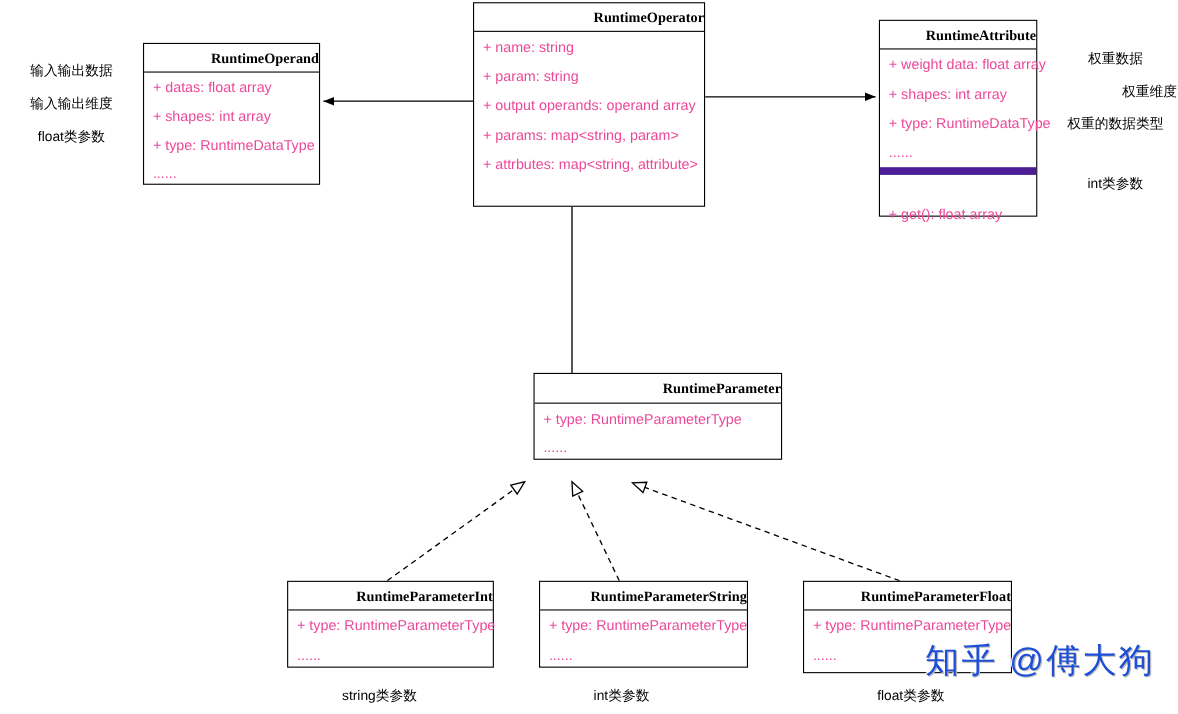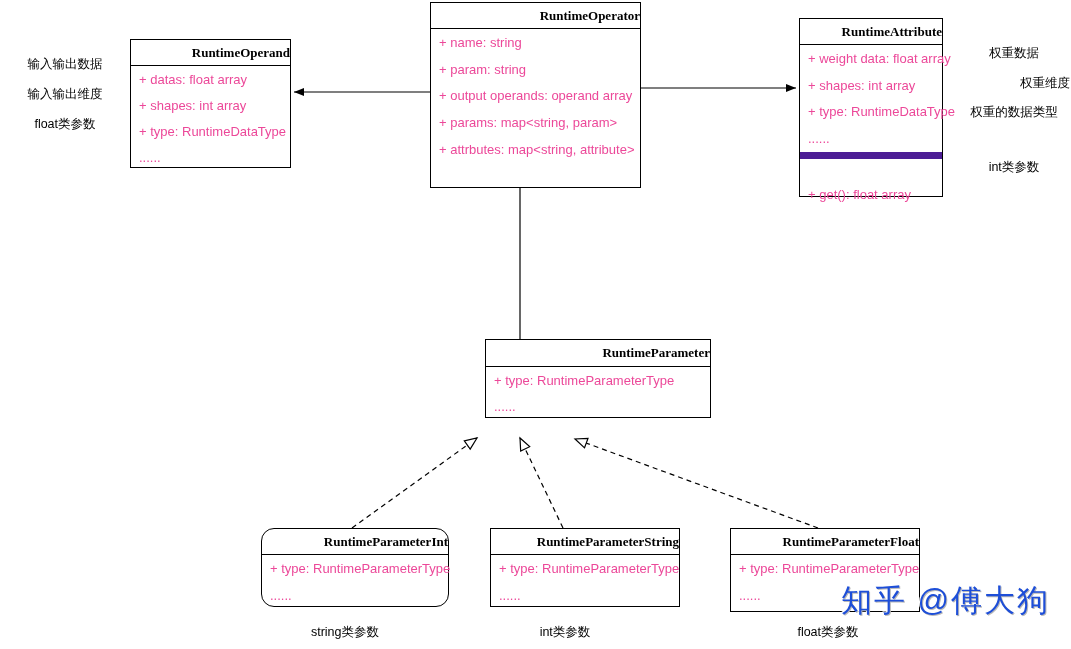--- a/index.html
+++ b/index.html
@@ -104,21 +104,21 @@
       <div class="uml-row">+ get(): float array</div>
     </div>
   </div>
 
   <div class="uml-class" style="left:440px;top:339px;width:226px;height:79px;margin-left:45px;--th:26px;--rh:26.5px;">
     <div class="uml-title">RuntimeParameter</div>
     <div class="uml-row">+ type: RuntimeParameterType</div>
     <div class="uml-row">......</div>
   </div>
 
-  <div class="uml-class" style="left:261px;top:528px;width:188px;height:79px;border-radius:13px;--th:25px;--rh:27px;">
+  <div class="uml-class" style="left:261px;top:528px;width:188px;height:79px;--th:25px;--rh:27px;">
     <div class="uml-title">RuntimeParameterInt</div>
     <div class="uml-row">+ type: RuntimeParameterType</div>
     <div class="uml-row">......</div>
   </div>
 
   <div class="uml-class" style="left:490px;top:528px;width:190px;height:79px;--th:25px;--rh:27px;">
     <div class="uml-title">RuntimeParameterString</div>
     <div class="uml-row">+ type: RuntimeParameterType</div>
     <div class="uml-row">......</div>
   </div>

